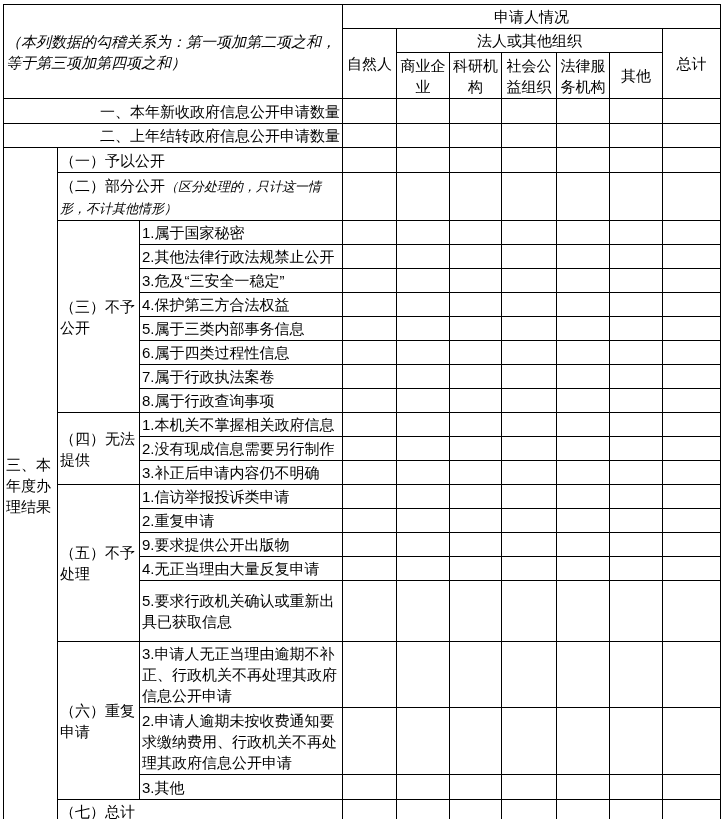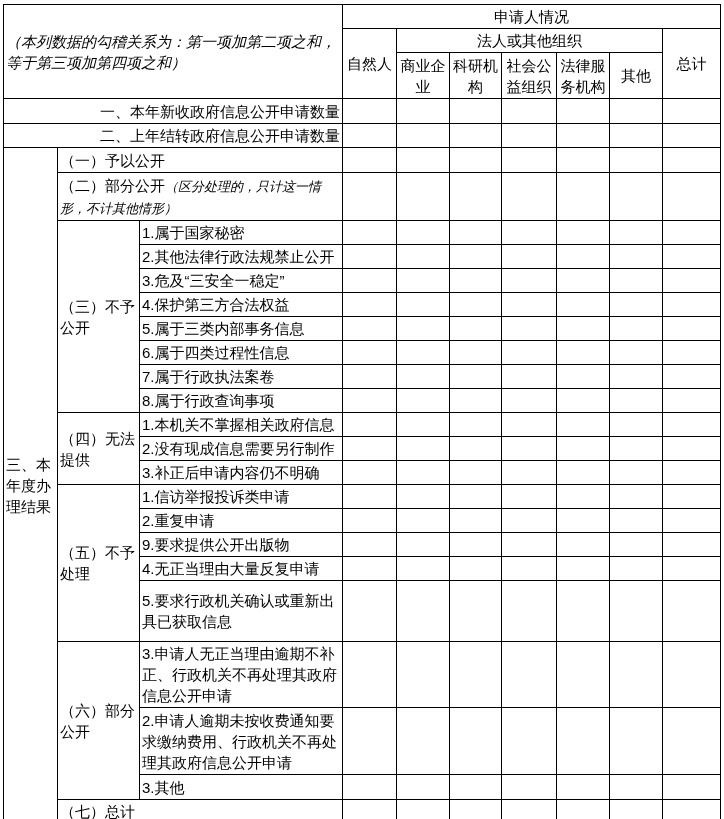--- a/index.html
+++ b/index.html
@@ -297,21 +297,21 @@
     <td class="d"></td>
         <td class="d"></td>
         <td class="d"></td>
         <td class="d"></td>
         <td class="d"></td>
         <td class="d"></td>
         <td class="d"></td>
   </tr>
 
   <tr style="height:66px">
-    <td class="sub2" rowspan="3">（六）部分公开</td>
+    <td class="sub2" rowspan="3">（六）重复申请</td>
     <td class="item">3.申请人无正当理由逾期不补正、行政机关不再处理其政府信息公开申请</td>
     <td class="d"></td>
         <td class="d"></td>
         <td class="d"></td>
         <td class="d"></td>
         <td class="d"></td>
         <td class="d"></td>
         <td class="d"></td>
   </tr>
   <tr style="height:67px">

